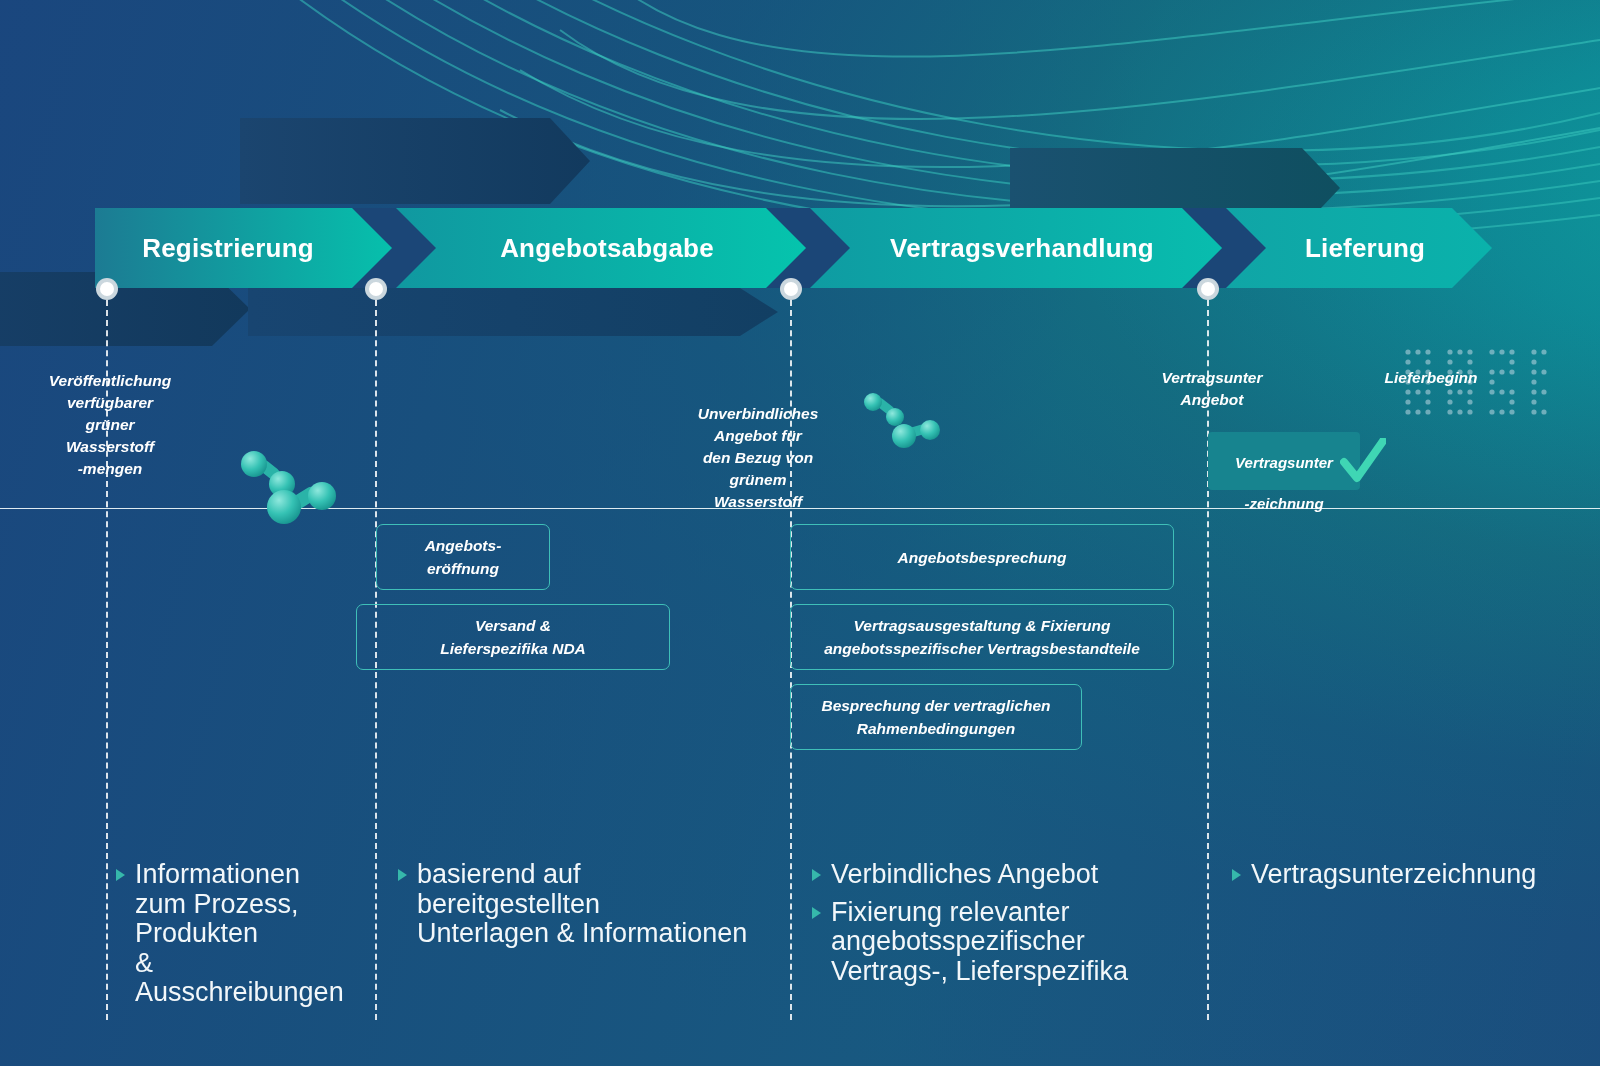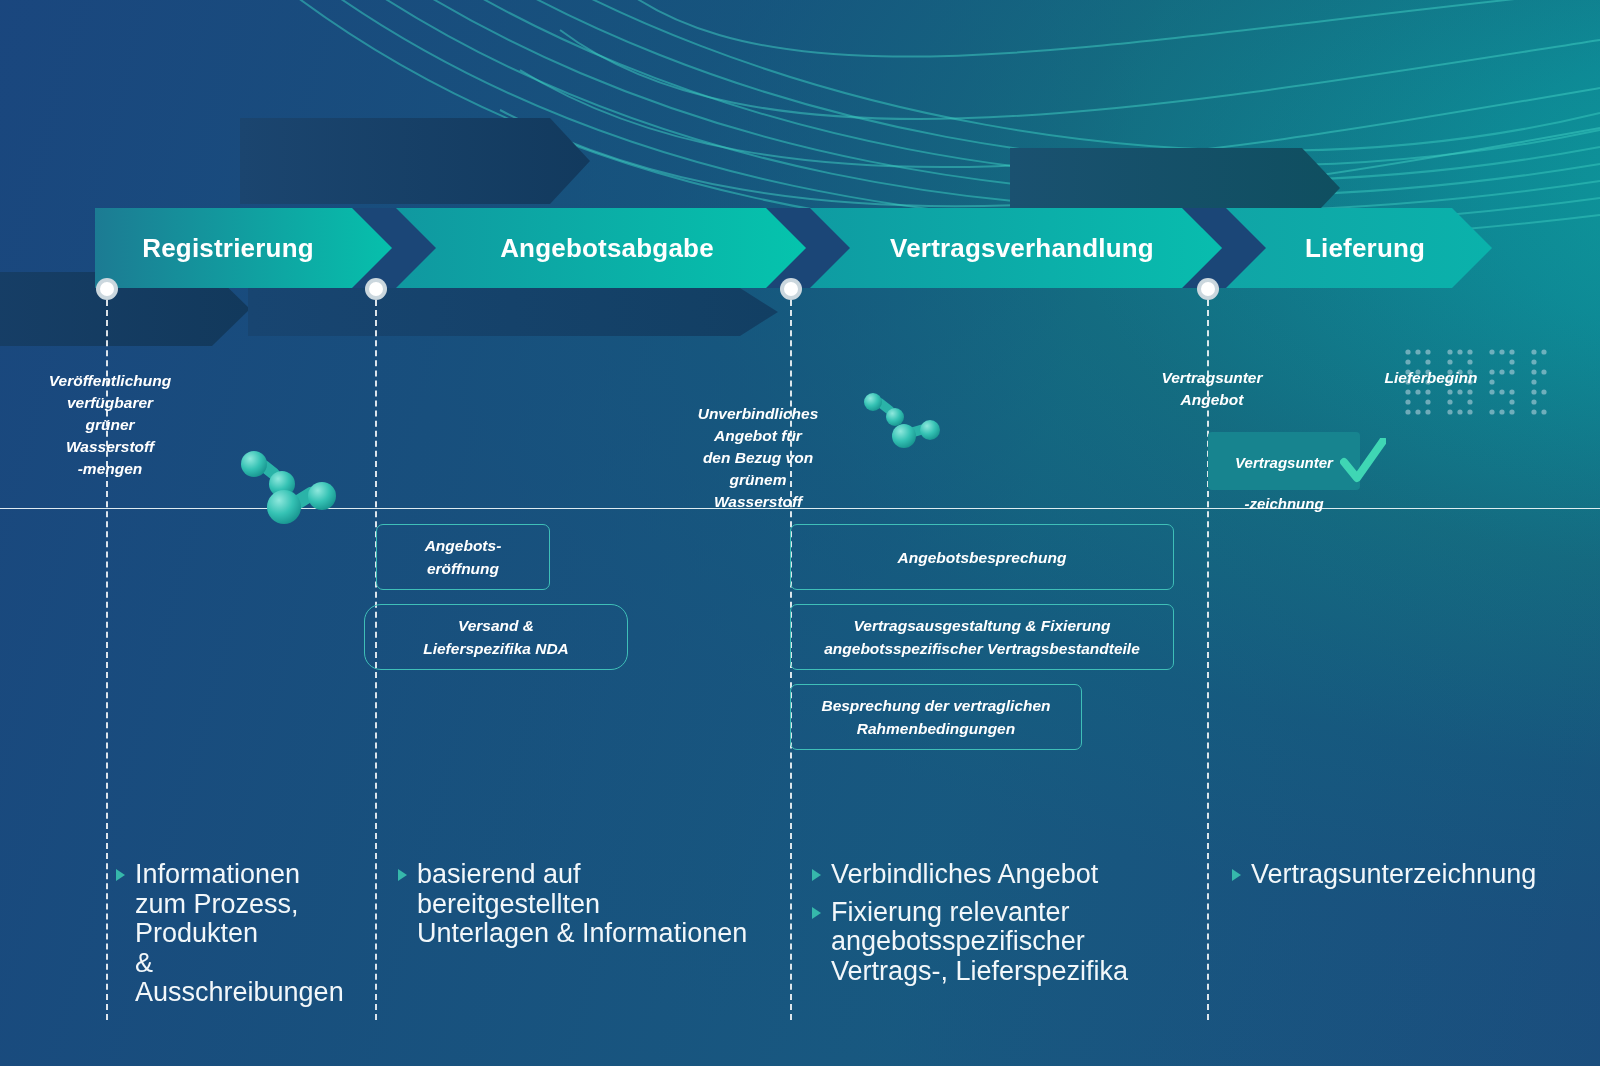--- a/index.html
+++ b/index.html
@@ -355,21 +355,21 @@
     <path d="M4,24 L17,40 L43,3" fill="none" stroke="#3fd6b4" stroke-width="8" stroke-linecap="round" stroke-linejoin="round"></path>
   </svg>
 
   <div class="taskbox" style="left:376px;top:524px;width:174px;height:66px;">
     <div>
       <div>Angebots-</div>
       <div>eröffnung</div>
     </div>
   </div>
 
-  <div class="taskbox" style="left:364px;top:604px;width:264px;height:66px;border-radius:17px;">
+  <div class="taskbox" style="left:356px;top:604px;width:314px;height:66px;">
     <div>
       <div>Versand &amp;</div>
       <div>Lieferspezifika NDA</div>
     </div>
   </div>
 
   <div class="taskbox" style="left:790px;top:524px;width:384px;height:66px;">
     <div>
       <div>Angebotsbesprechung</div>
     </div>

